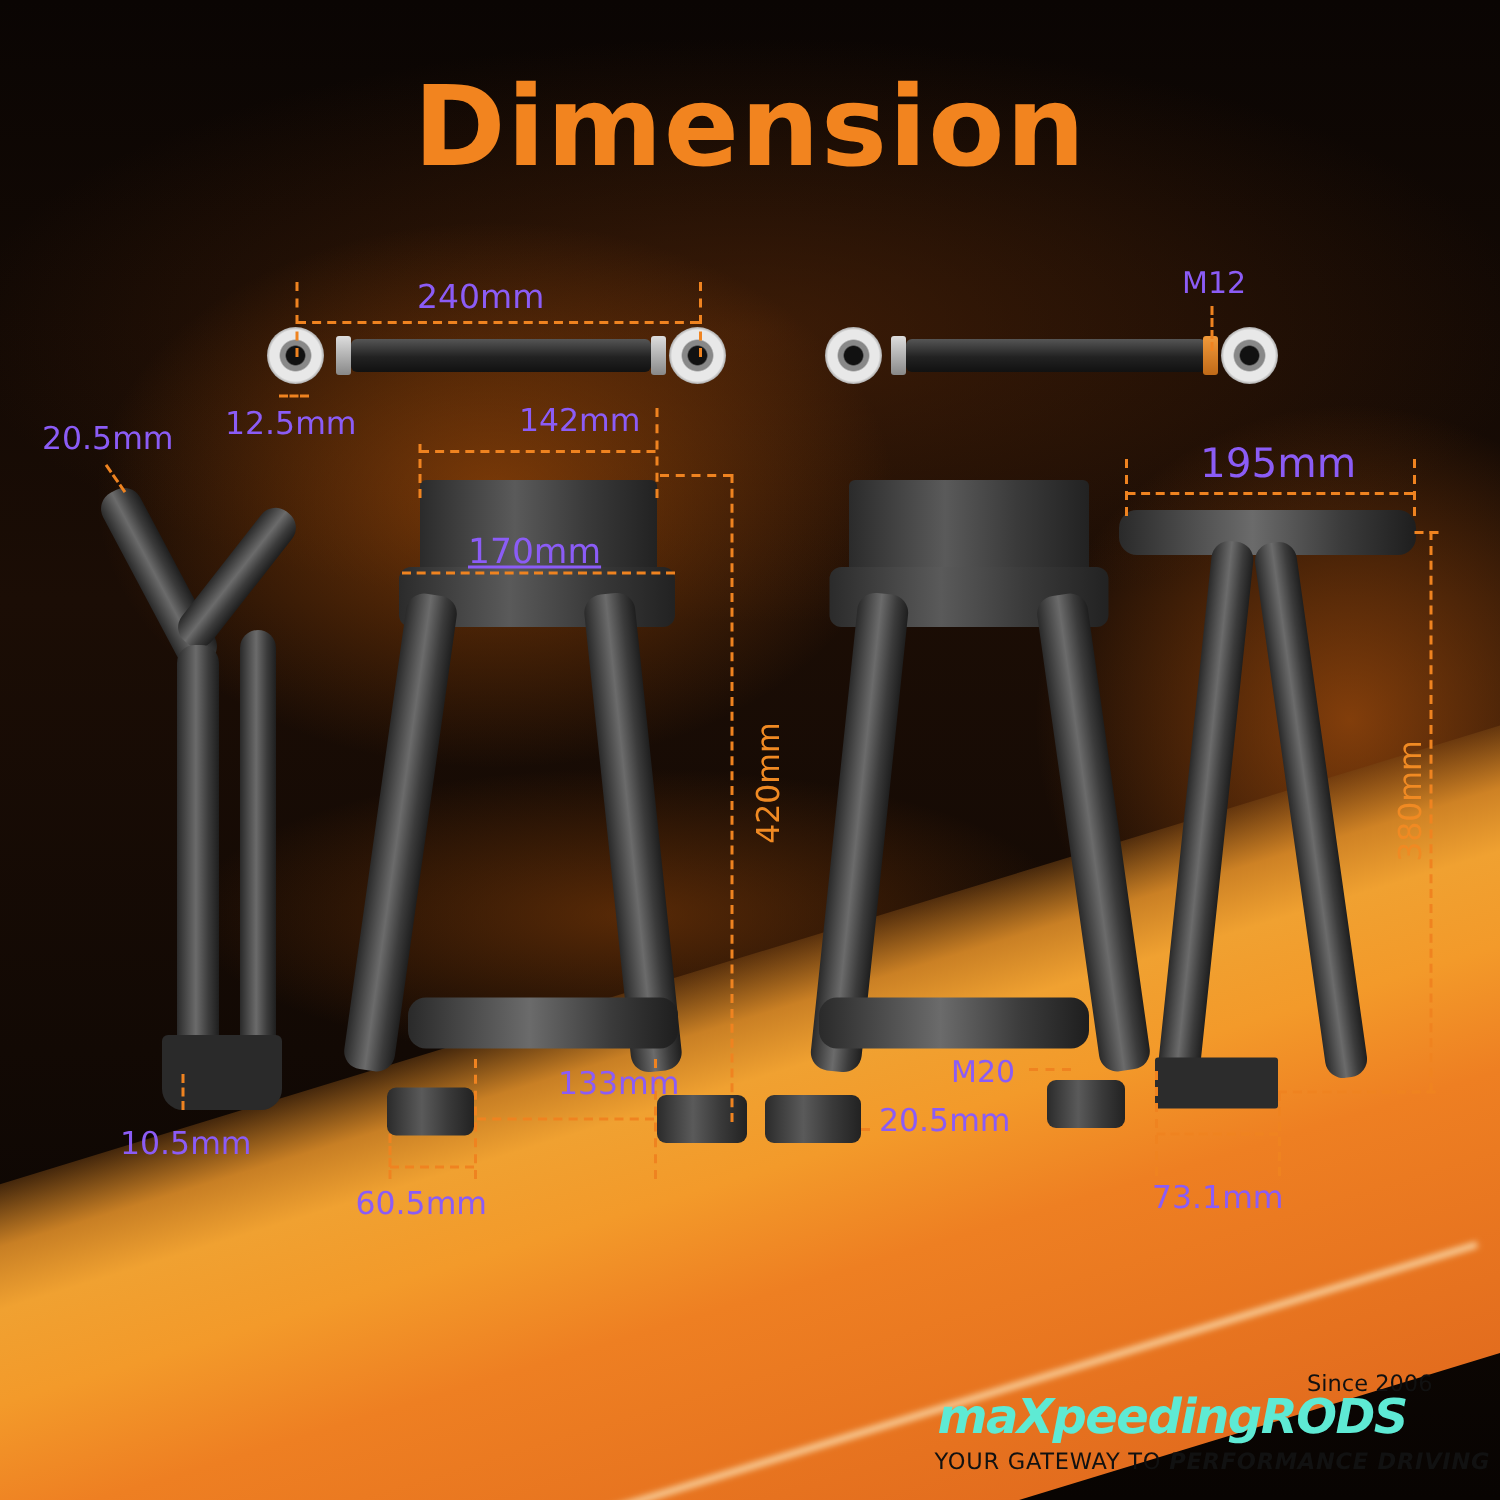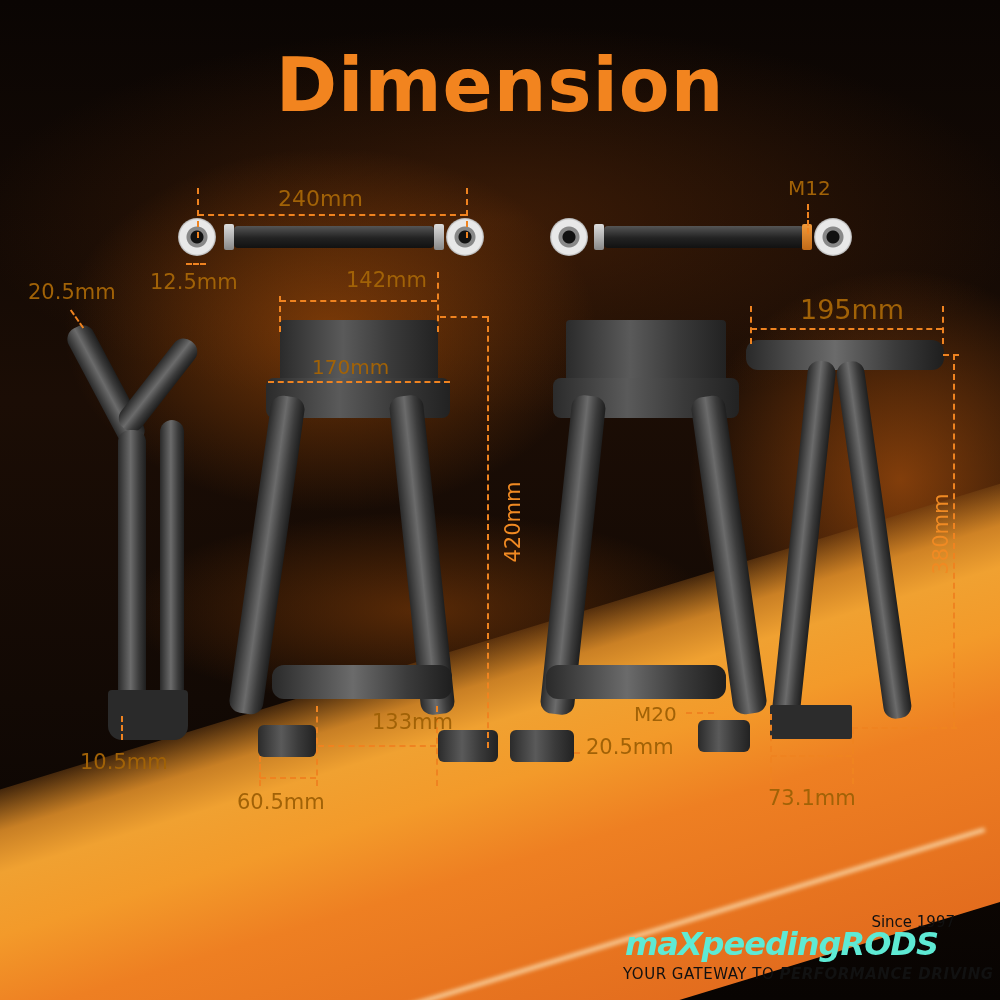--- a/index.html
+++ b/index.html
@@ -13,21 +13,21 @@
       radial-gradient(ellipse 700px 260px at 500px 220px, rgba(110,50,10,0.45), rgba(0,0,0,0) 75%),
       linear-gradient(180deg, #0a0503 0%, #1b0d05 40%, #120904 70%, #080402 100%);
   }
   .band { position:absolute; left:-100px; top:820px; width:1300px; height:400px;
     transform:rotate(-17deg); transform-origin:0 0;
     background:linear-gradient(180deg, rgba(120,70,20,0.5) 0px, rgba(220,140,40,0.9) 40px, #f0a131 80px, #f39a2a 140px, #ee7f22 220px, #e36d1e 400px); }
   .band-streak { position:absolute; left:300px; top:930px; width:700px; height:4px; background:rgba(255,240,200,0.8);
     transform:rotate(-17deg); filter:blur(2px); }
   .title { position:absolute; left:0; width:1000px; top:42px; text-align:center;
     font-family:"DejaVu Sans", sans-serif; font-weight:bold; font-size:74px; letter-spacing:1px; color:#f2841f; }
-  .lbl { position:absolute; color:#a16207; font-family:"DejaVu Sans", sans-serif; font-size:20px; white-space:nowrap; }
+  .lbl { position:absolute; color:#8b5cf6; font-family:"DejaVu Sans", sans-serif; font-size:20px; white-space:nowrap; }
   .vlbl { position:absolute; color:#f08a23; font-size:20px; white-space:nowrap; transform:rotate(-90deg); transform-origin:center; }
   .dh { position:absolute; height:0; border-top:2px dashed #ef8320; }
   .dv { position:absolute; width:0; border-left:2px dashed #ef8320; }
   .metal { background:linear-gradient(90deg,#2b2b2b,#5a5a5a 40%,#3a3a3a 70%,#222); }
   .tube { position:absolute; border-radius:12px; background:linear-gradient(90deg,#2a2a2a,#6b6b6b 45%,#3b3b3b 75%,#1e1e1e); }
   .rod { position:absolute; height:22px; border-radius:4px; background:linear-gradient(180deg,#555,#222 55%,#111); }
   .eye { position:absolute; width:38px; height:38px; border-radius:50%;
     background:radial-gradient(circle,#111 0 6px,#888 7px 10px,#e8e8e8 11px 17px,#aaa 19px); }
   .nut { position:absolute; width:10px; height:26px; background:linear-gradient(180deg,#ddd,#888); border-radius:2px; }
   .logo { position:absolute; left:615px; top:913px; width:340px; }
@@ -88,21 +88,21 @@
   <div class="tube" style="left:405px;top:395px;width:34px;height:320px;transform:rotate(-6deg);"></div>
   <div class="tube" style="left:272px;top:665px;width:180px;height:34px;"></div>
   <div class="metal" style="position:absolute;left:258px;top:725px;width:58px;height:32px;border-radius:6px;"></div>
   <div class="metal" style="position:absolute;left:438px;top:730px;width:60px;height:32px;border-radius:6px;"></div>
 </div>
 <div class="dv" style="left:279px;top:296px;height:36px;"></div>
 <div class="dv" style="left:437px;top:272px;height:60px;"></div>
 <div class="dh" style="left:280px;top:300px;width:157px;"></div>
 <div class="lbl" style="left:310px;top:268px;font-size:21px;margin-left:36px;">142mm</div>
 <div class="dh" style="left:268px;top:381px;width:182px;"></div>
-<div class="lbl" style="left:312px;top:355px;font-size:20px;">170mm</div>
+<div class="lbl" style="left:312px;top:355px;font-size:23px;text-decoration:underline;">170mm</div>
 <div class="dv" style="left:487px;top:316px;height:432px;"></div>
 <div class="dh" style="left:440px;top:316px;width:48px;"></div>
 <div class="vlbl" style="left:472px;top:510px;font-size:21px;">420mm</div>
 <div class="dv" style="left:316px;top:706px;height:80px;"></div>
 <div class="dv" style="left:436px;top:706px;height:80px;"></div>
 <div class="dh" style="left:318px;top:745px;width:118px;"></div>
 <div class="lbl" style="left:332px;top:710px;font-size:21px;margin-left:40px;">133mm</div>
 <div class="dv" style="left:259px;top:756px;height:30px;"></div>
 <div class="dh" style="left:260px;top:777px;width:56px;"></div>
 <div class="lbl" style="left:237px;top:790px;font-size:21px;">60.5mm</div>
@@ -134,16 +134,16 @@
 <div class="dv" style="left:953px;top:354px;height:374px;"></div>
 <div class="dh" style="left:943px;top:354px;width:16px;"></div>
 <div class="dh" style="left:852px;top:727px;width:105px;"></div>
 <div class="vlbl" style="left:900px;top:522px;font-size:21px;">380mm</div>
 <div class="dv" style="left:770px;top:714px;height:70px;"></div>
 <div class="dv" style="left:852px;top:728px;height:56px;"></div>
 <div class="dh" style="left:771px;top:755px;width:81px;"></div>
 <div class="lbl" style="left:768px;top:786px;font-size:21px;">73.1mm</div>
 
 <div class="logo">
-  <div class="logo-since">Since 1997</div>
+  <div class="logo-since">Since 2006</div>
   <div class="logo-main">maXpeedingRODS</div>
   <div class="logo-tag"><span>YOUR GATEWAY TO </span><b>PERFORMANCE DRIVING</b></div>
 </div>
 
 </body></html>

